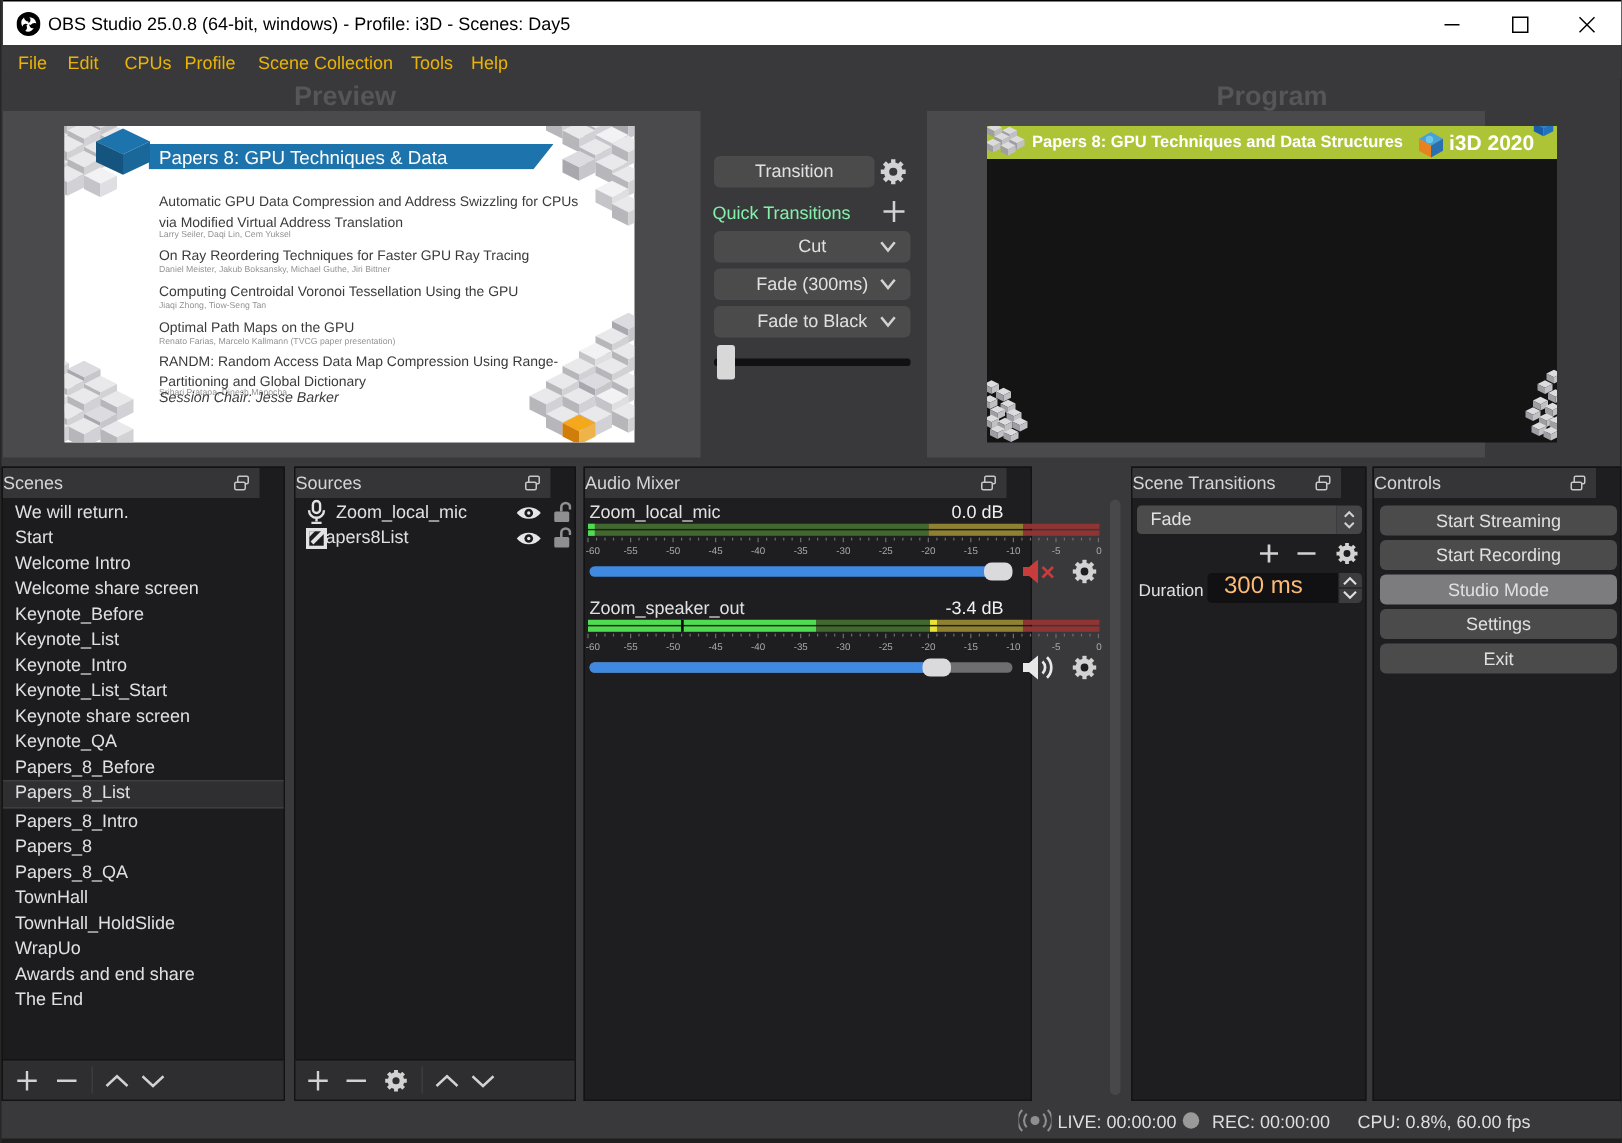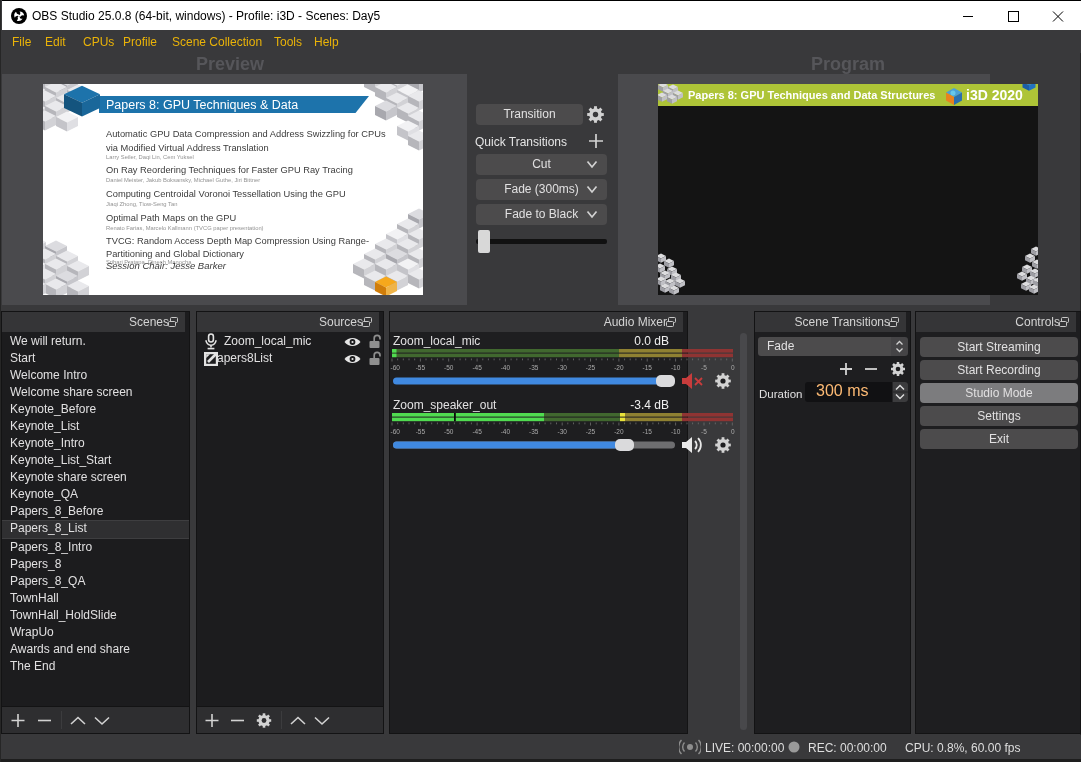--- a/index.html
+++ b/index.html
@@ -5,21 +5,21 @@
 .abs{position:absolute}
 #win{position:relative;width:1081px;height:762px;background:#39393b;border-left:1px solid #262626;border-right:1px solid #262626}
 #titlebar{position:absolute;left:1px;top:0;width:1079px;height:30px;background:#ffffff;border-top:1px solid #000}
 #titletxt{position:absolute;left:30px;top:8px;font-size:12px;color:#000}
 #menubar{position:absolute;left:1px;top:30px;width:1079px;height:23px;background:#39393b}
 .menuitem{position:absolute;top:5px;font-size:12px;color:#eab308}
 .panelabel{position:absolute;top:54px;font-size:18px;font-weight:bold;color:#56565a}
 .pane{position:absolute;top:74px;height:231px;background:#4a4a4d}
 .btn{position:absolute;background:#4c4b4c;border-radius:4px;color:#e1e0e1;font-size:12px;text-align:center;line-height:20px;height:21px}
 .dock{position:absolute;top:311px;height:423px;background:#1e1e20;border:1px solid #131314}
-.dockhead{position:absolute;left:0;top:0;right:4px;height:20px;background:#353537;color:#d4d4d4;font-size:12px;text-align:right;line-height:20px;padding-right:16px}
+.dockhead{position:absolute;left:0;top:0;right:16px;height:20px;background:#353537;color:#d4d4d4;font-size:12px;text-align:left;line-height:20px;padding-right:16px}
 .toolbar{position:absolute;left:0;right:0;bottom:0;height:27px;background:#2e2e30;border-top:1px solid #131314}
 .popout{position:absolute;top:4px;width:12px;height:12px}
 .sitem{height:17px;line-height:17px;font-size:12px;color:#e1e0e1;padding-left:8px;white-space:nowrap}
 #statusbar{position:absolute;left:1px;top:735px;width:1079px;height:24px;background:#39393b;font-size:12px;color:#dedede}
 #bottomstrip{position:absolute;left:0;top:759px;width:1081px;height:3px;background:#1e1e1e}
 .stxt{position:absolute;top:6px}
 </style></head>
 <body>
 <div id="win">
 
@@ -219,21 +219,21 @@
       </svg>
       <div id="slidetext" style="position:absolute;left:0;top:0;width:380px;height:211px;color:#3b3b3b">
         <div class="abs" style="left:63px;top:43px;width:280px;font-size:9.3px;line-height:14px">Automatic GPU Data Compression and Address Swizzling for CPUs via Modified Virtual Address Translation</div>
         <div class="abs" style="left:63px;top:70px;font-size:5.8px;color:#939393">Larry Seiler, Daqi Lin, Cem Yuksel</div>
         <div class="abs" style="left:63px;top:81px;font-size:9.3px">On Ray Reordering Techniques for Faster GPU Ray Tracing</div>
         <div class="abs" style="left:63px;top:93px;font-size:5.8px;color:#939393">Daniel Meister, Jakub Boksansky, Michael Guthe, Jiri Bittner</div>
         <div class="abs" style="left:63px;top:105px;font-size:9.3px">Computing Centroidal Voronoi Tessellation Using the GPU</div>
         <div class="abs" style="left:63px;top:117px;font-size:5.8px;color:#939393">Jiaqi Zhong, Tiow-Seng Tan</div>
         <div class="abs" style="left:63px;top:129px;font-size:9.3px">Optimal Path Maps on the GPU</div>
         <div class="abs" style="left:63px;top:141px;font-size:5.8px;color:#939393">Renato Farias, Marcelo Kallmann (TVCG paper presentation)</div>
-        <div class="abs" style="left:63px;top:151px;width:300px;font-size:9.3px;line-height:13px">TVCG: Random Access Depth Map Compression Using Range-Partitioning and Global Dictionary</div>
+        <div class="abs" style="left:63px;top:151px;width:300px;font-size:9.3px;line-height:13px">RANDM: Random Access Data Map Compression Using Range-Partitioning and Global Dictionary</div>
         <div class="abs" style="left:63px;top:175px;font-size:5.8px;color:#939393">Srihari Pratapa, Dinesh Manocha</div>
         <div class="abs" style="left:63px;top:176px;font-size:9.5px;font-style:italic">Session Chair: Jesse Barker</div>
       </div>
     </div>
   </div>
 
   <div class="pane" style="left:617px;width:372px">
     <div id="video" style="position:absolute;left:40px;top:10px;width:380px;height:211px;background:#141414;overflow:hidden">
       <div class="abs" style="left:0;top:0;width:380px;height:22px;background:#aec437"></div>
       <svg class="abs" style="left:0;top:0" width="380" height="211" viewBox="0 0 380 211">
@@ -339,21 +339,21 @@
         <circle r="6.3"></circle>
         <g stroke="#d2d2d2" stroke-width="2.9">
           <line x1="-8.3" y1="0" x2="8.3" y2="0"></line>
           <line y1="-8.3" x1="0" y2="8.3" x2="0"></line>
           <line x1="-5.9" y1="-5.9" x2="5.9" y2="5.9"></line>
           <line x1="-5.9" y1="5.9" x2="5.9" y2="-5.9"></line>
         </g>
       </g>
       <circle r="2.7" fill="#39393b"></circle>
     </svg>
-  <div class="abs" style="left:474px;top:135px;font-size:12px;color:#e5e5e5">Quick Transitions</div>
+  <div class="abs" style="left:474px;top:135px;font-size:12px;color:#86efac">Quick Transitions</div>
   <svg class="abs" style="left:587px;top:133px" width="16" height="16" viewBox="0 0 16 16">
       <path d="M8 1 V15 M1 8 H15" stroke="#d2d2d2" stroke-width="1.7" fill="none"></path>
     </svg>
   <div class="btn" style="left:475px;top:154px;width:131px">Cut</div>
   <svg class="abs" style="left:585px;top:160px" width="12" height="9" viewBox="0 0 12 9">
       <path d="M1.5 1.5 L6 7 L10.5 1.5" stroke="#d2d2d2" stroke-width="1.7" fill="none"></path>
     </svg>
   <div class="btn" style="left:475px;top:179px;width:131px">Fade (300ms)</div>
   <svg class="abs" style="left:585px;top:185px" width="12" height="9" viewBox="0 0 12 9">
       <path d="M1.5 1.5 L6 7 L10.5 1.5" stroke="#d2d2d2" stroke-width="1.7" fill="none"></path>

